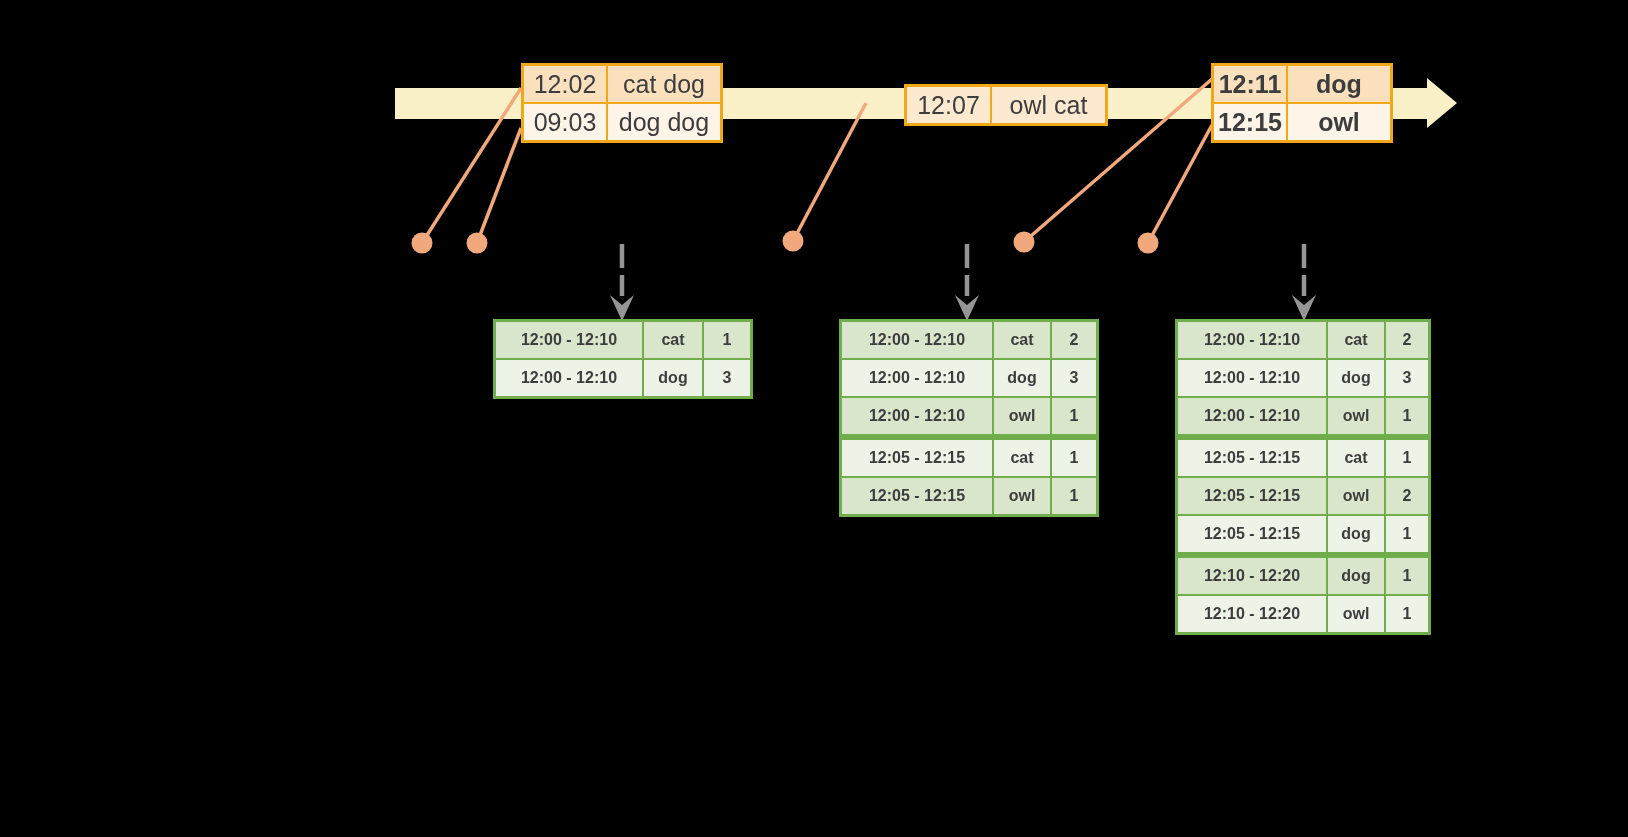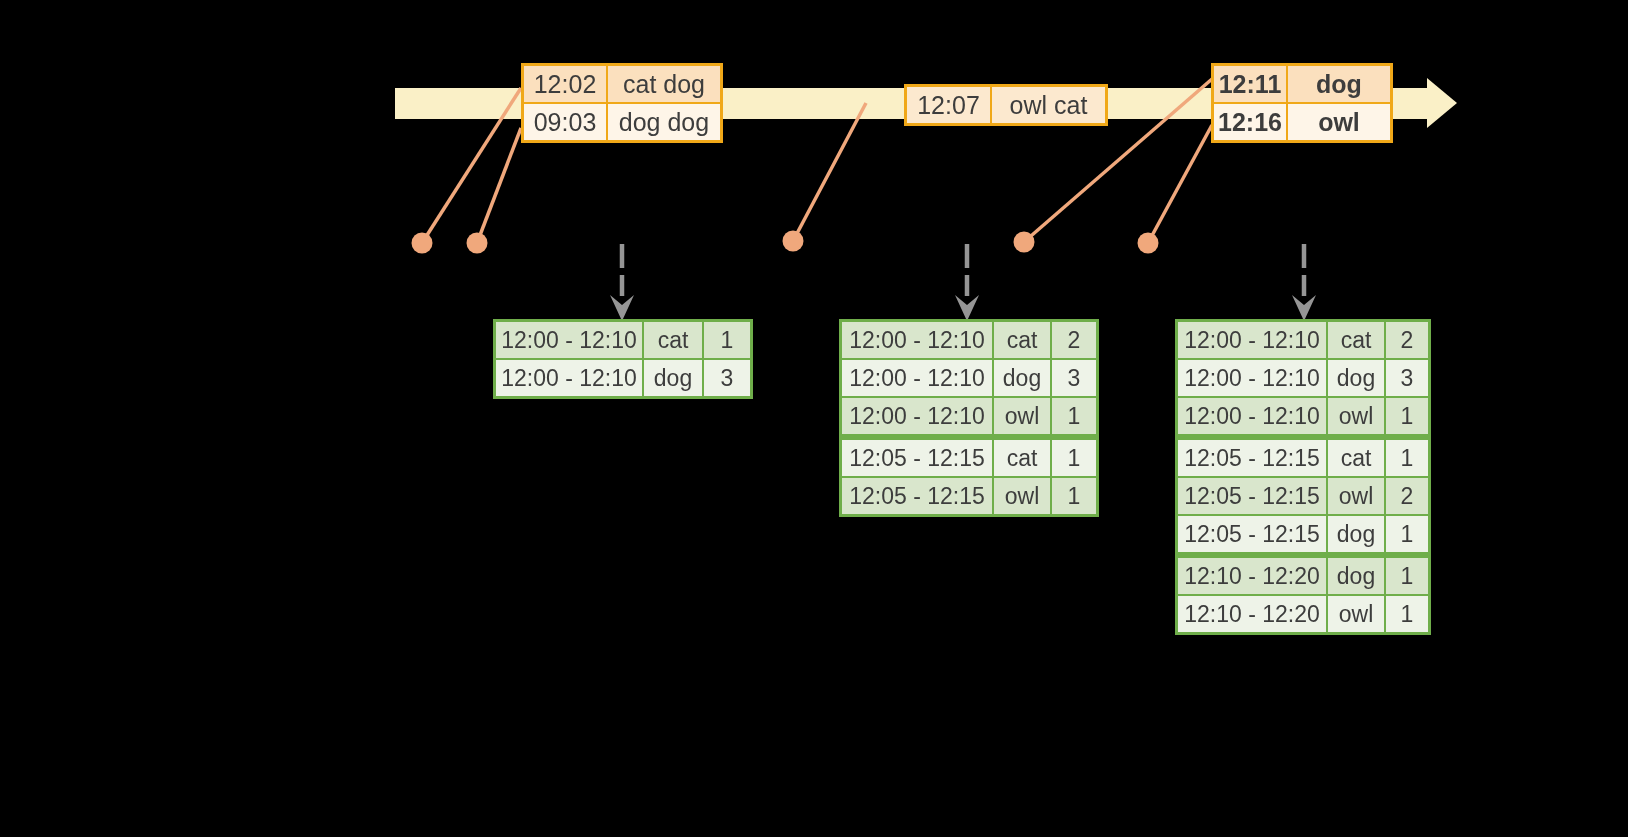--- a/index.html
+++ b/index.html
@@ -20,21 +20,21 @@
   .tone-light{background:var(--event-row-light);}
   .tone-mid{background:var(--event-row-mid);}
 
   
   .result-table{position:absolute;display:grid;gap:2px;padding:3px;
                 background:var(--result-border);z-index:2;}
   #rt0{left:493px;top:319px;grid-template-columns:146px 58px 46px;}
   #rt1{left:839px;top:319px;grid-template-columns:150px 56px 44px;}
   #rt2{left:1175px;top:319px;grid-template-columns:148px 56px 42px;}
   .result-table .cell{height:36px;display:flex;align-items:center;justify-content:center;
-                      font-size:23px;line-height:1;color:var(--text);}
+                      font-size:16px;line-height:1;color:var(--text);font-weight:bold;}
   .row-even{background:var(--result-row-dark);}
   .row-odd{background:var(--result-row-light);}
   .group-sep{grid-column:1/-1;height:2px;background:transparent;}
 </style>
 </head>
 <body style="background: rgb(0, 0, 0);">
 
 <div class="stage">
 
   <svg class="layer" width="1628" height="837" viewBox="0 0 1628 837">
@@ -75,21 +75,21 @@
       <div class="cell tone-light">09:03</div>
       <div class="cell tone-light">dog dog</div>
     </div>
   <div class="event-table" id="et1">
       <div class="cell tone-mid">12:07</div>
       <div class="cell tone-mid">owl cat</div>
     </div>
   <div class="event-table" id="et2">
       <div class="cell tone-dark">12:11</div>
       <div class="cell tone-dark">dog</div>
-      <div class="cell tone-light">12:16</div>
+      <div class="cell tone-light">12:15</div>
       <div class="cell tone-light">owl</div>
     </div>
 
   <div class="result-table" id="rt0">
       <div class="cell row-even">12:00 - 12:10</div>
       <div class="cell row-even">cat</div>
       <div class="cell row-even">1</div>
       <div class="cell row-odd">12:00 - 12:10</div>
       <div class="cell row-odd">dog</div>
       <div class="cell row-odd">3</div>

